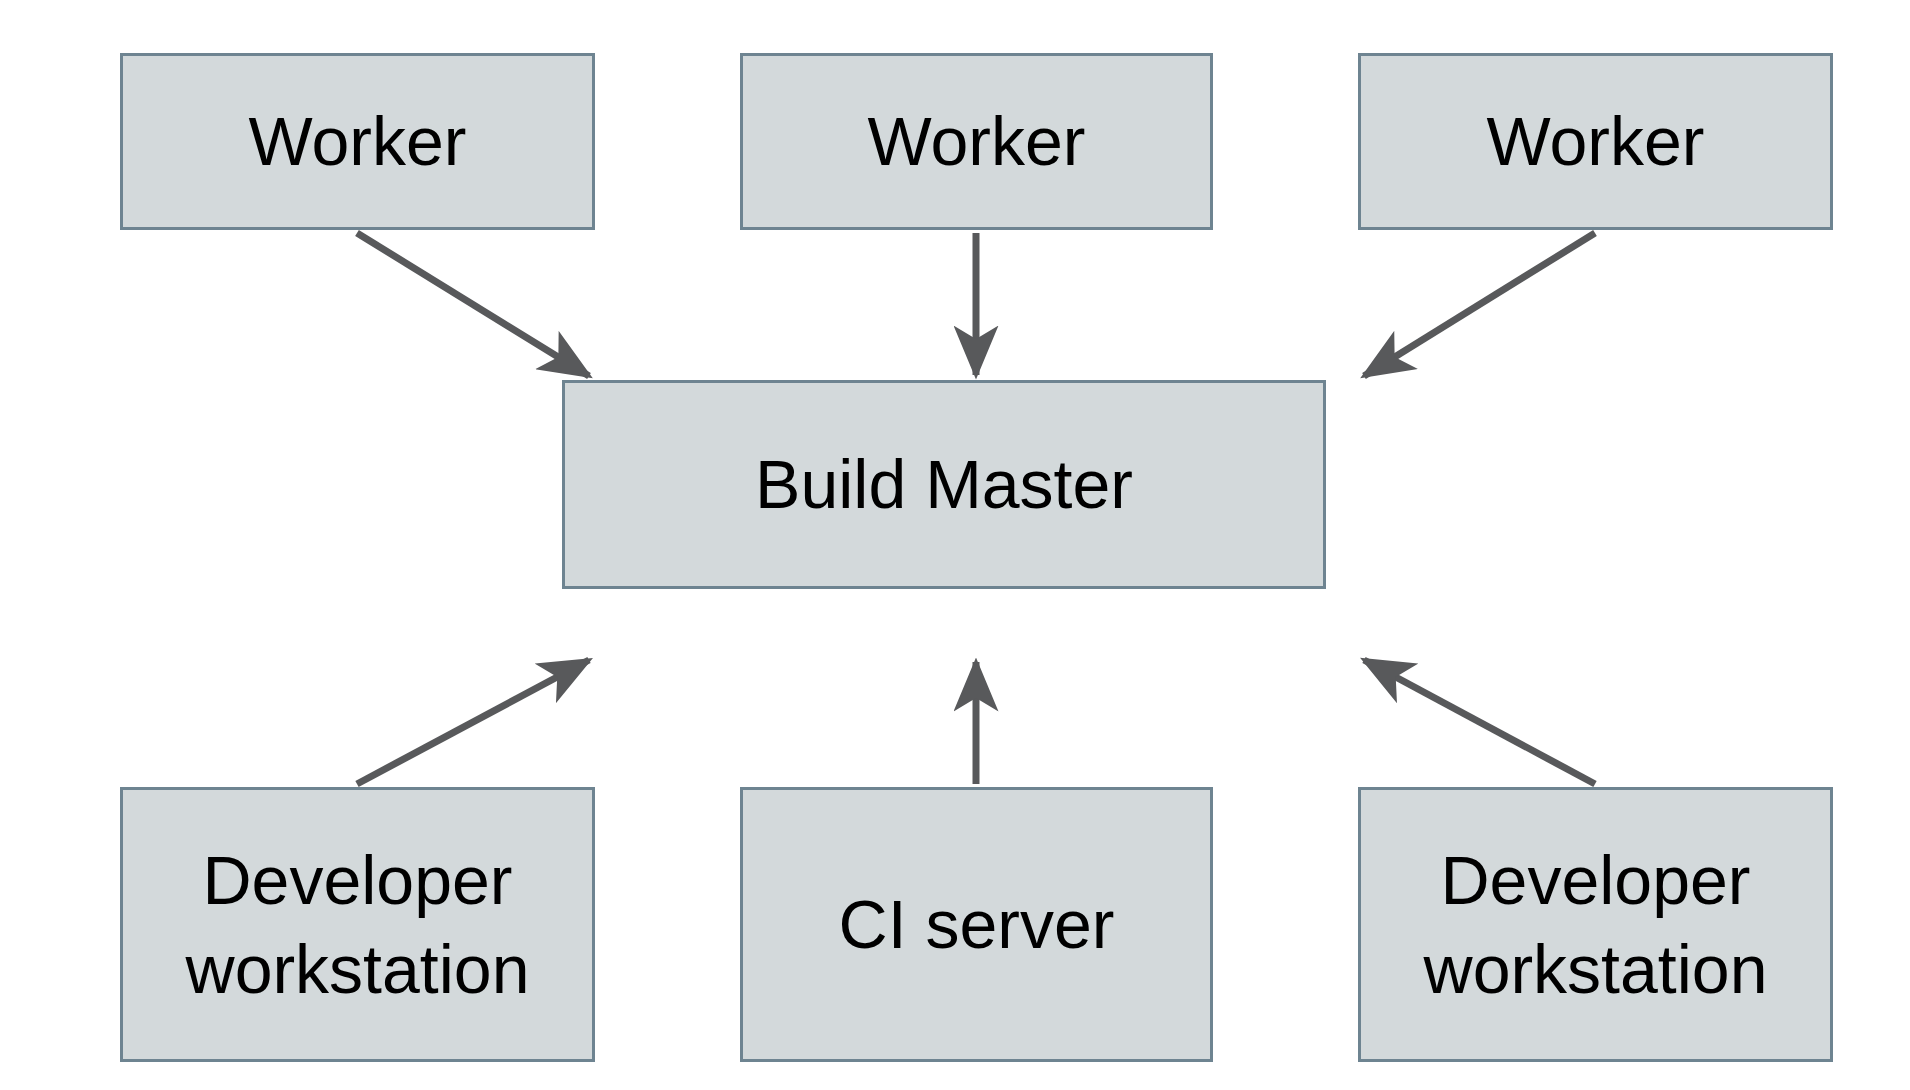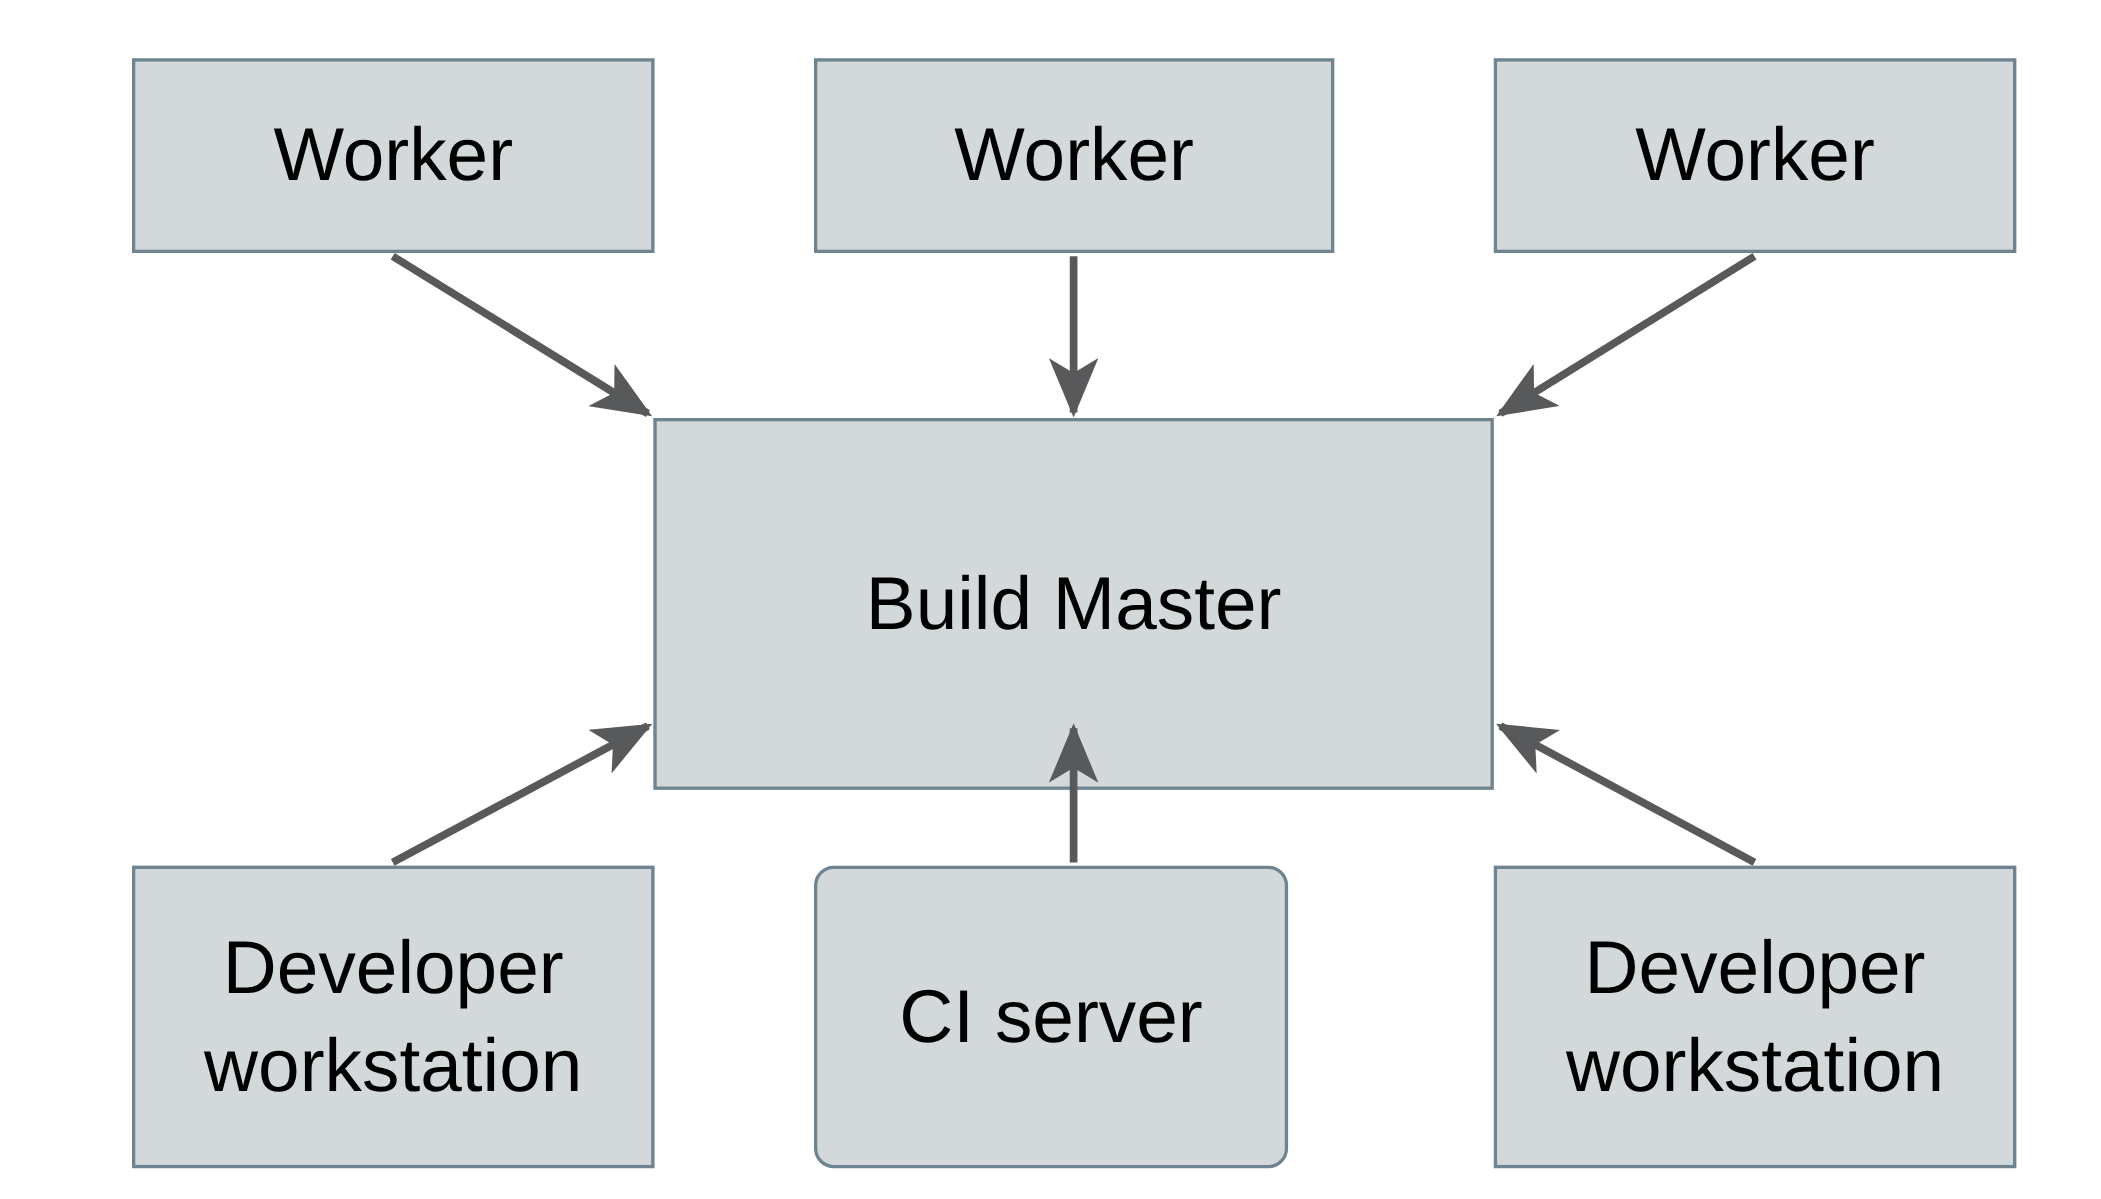--- a/index.html
+++ b/index.html
@@ -30,24 +30,24 @@
     font-size: 68px;
     line-height: 1.3;
     color: var(--text, #000000);
     padding: 0 20px;
   }
   
   .n-worker1 { left: 120px;  top: 41px;  width: 475px; height: 177px; }
   .n-worker2 { left: 740px;  top: 41px;  width: 473px; height: 177px; }
   .n-worker3 { left: 1358px; top: 41px;  width: 475px; height: 177px; }
   
-  .n-build-master { left: 594px; top: 368px; width: 764px; height: 338px; }
+  .n-build-master { left: 562px; top: 368px; width: 764px; height: 209px; }
   
   .n-devws1    { left: 120px;  top: 775px; width: 475px; height: 275px; }
-  .n-ci-server { left: 740px;  top: 775px; width: 431px; height: 275px; border-radius: 18px; }
+  .n-ci-server { left: 740px;  top: 775px; width: 473px; height: 275px; }
   .n-devws2    { left: 1358px; top: 775px; width: 475px; height: 275px; }
 
   svg.arrows {
     position: absolute;
     left: 0;
     top: 0;
     width: 1910px;
     height: 1090px;
     pointer-events: none;
   }

